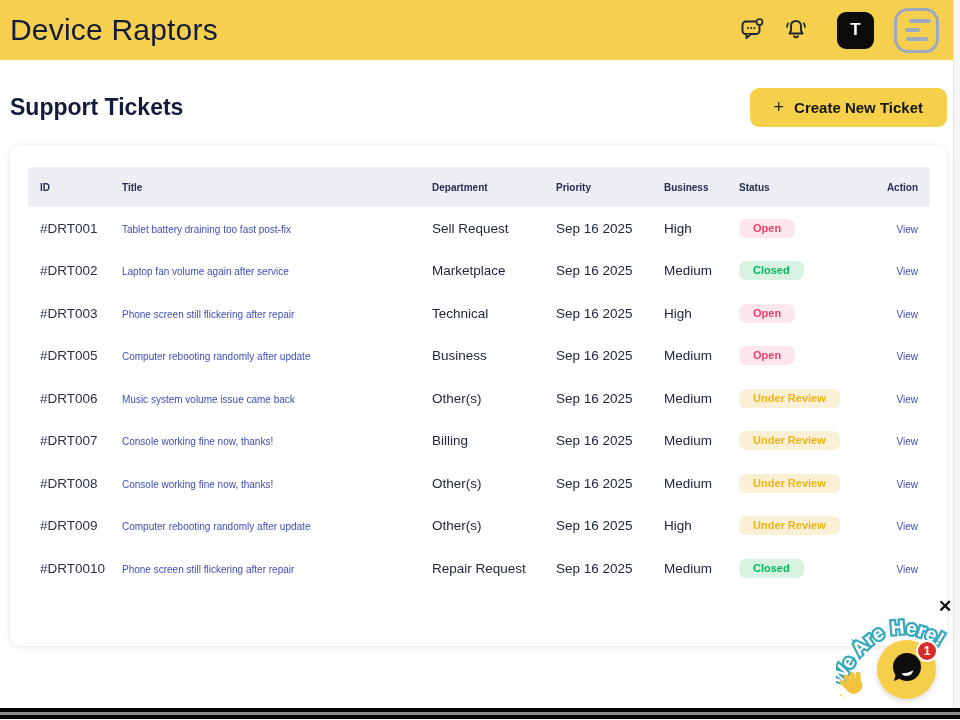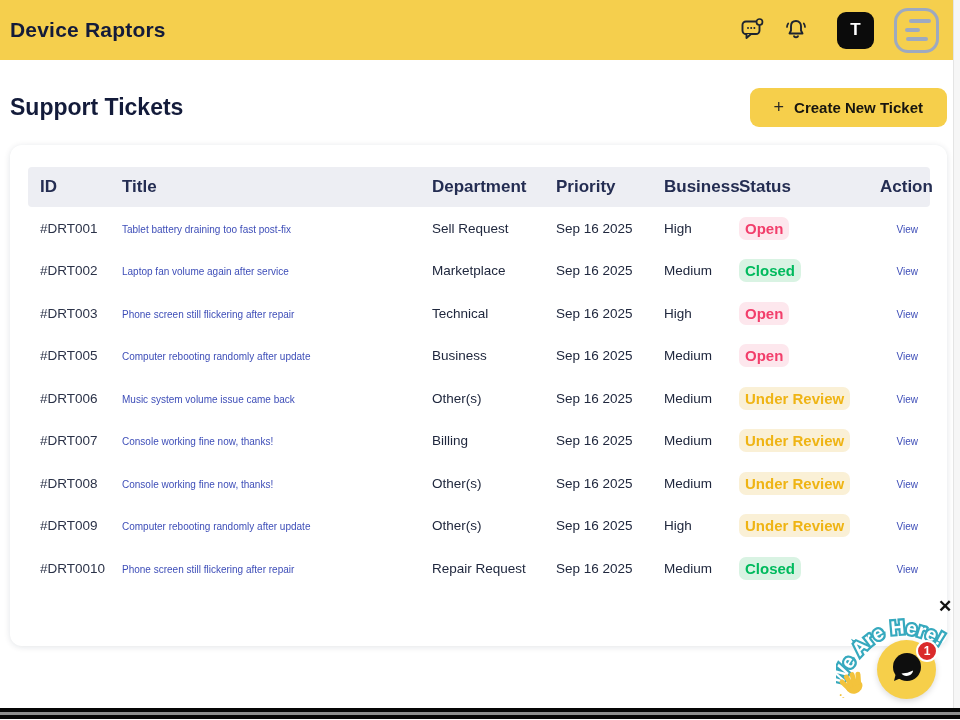--- a/index.html
+++ b/index.html
@@ -11,21 +11,21 @@
     color: #1b2347;
   }
 
   
   .topbar {
     position: absolute; top: 0; left: 0; width: 953px; height: 60px;
     background: #f5cf4d;
     display: flex; align-items: center;
     padding: 0 14px 0 10px;
   }
-  .brand { font-size: 21px; font-weight: bold; color: #131b3a; letter-spacing: 0.2px; }
+  .brand { font-size: 30px; font-weight: normal; color: #131b3a; letter-spacing: 0.2px; }
   .topbar-right { margin-left: auto; display: flex; align-items: center; gap: 14px; }
   .icon-btn { background: none; border: none; cursor: pointer; display: flex; align-items: center; justify-content: center; padding: 2px; }
   .avatar {
     width: 37px; height: 37px; background: #0b0b0b; color: #ffffff;
     border-radius: 9px; display: flex; align-items: center; justify-content: center;
     font-size: 17px; font-weight: bold; border: none; cursor: pointer; margin-left: 12px;
   }
   .hamburger {
     width: 45px; height: 45px; border: 3px solid #9da9c0; border-radius: 14px;
     background: transparent; cursor: pointer; display: flex; flex-direction: column;
@@ -52,42 +52,42 @@
 
   
   .card {
     position: absolute; top: 145px; left: 10px; width: 937px; height: 501px;
     background: #ffffff; border-radius: 12px;
     box-shadow: 0 1px 6px rgba(20,30,60,0.12);
     padding: 22px 17px 0 18px;
   }
   table { width: 100%; border-collapse: collapse; table-layout: fixed; }
   thead th {
-    background: #edeef3; color: #242d52; font-size: 17px; font-weight: bold;
+    background: #edeef3; color: #242d52; font-size: 10px; font-weight: bold;
     text-align: left; height: 40px; padding: 0 0 0 0; vertical-align: middle;
   }
   th.col-id { width: 94px; padding-left: 12px; border-radius: 4px 0 0 4px; }
   th.col-title { width: 310px; margin-left: 38px; }
   th.col-dept { width: 124px; }
   th.col-created { width: 108px; }
   th.col-priority { width: 75px; }
   th.col-status { width: 141px; }
   th.col-action { text-align: right; padding-right: 12px; border-radius: 0 4px 4px 0; margin-left: 6px; }
   tbody td {
     height: 42.5px; vertical-align: middle; font-size: 13.5px; color: #20283e;
     white-space: nowrap; overflow: hidden;
   }
   td.cell-id { padding-left: 12px; color: #2b3248; }
   td.cell-action { text-align: right; padding-right: 12px; }
   a.title-link, a.view-link {
     color: #3e4eb8; text-decoration: none; font-size: 10px; cursor: pointer;
   }
   .badge {
-    display: inline-block; font-size: 15px; font-weight: bold;
-    padding: 4px 6px; border-radius: 7px; line-height: 1; text-align: right;
+    display: inline-block; font-size: 11px; font-weight: bold;
+    padding: 4px 14px; border-radius: 7px; line-height: 1; text-align: right;
   }
 
   
   .chat-close {
     position: absolute; top: 596px; left: 938px; background: none; border: none;
     font-size: 17px; color: #111111; cursor: pointer; font-weight: bold;
   }
   .we-are-here { position: absolute; top: 612px; left: 836px; pointer-events: none; }
   .chat-fab {
     position: absolute; top: 640px; left: 877px; width: 59px; height: 59px;

